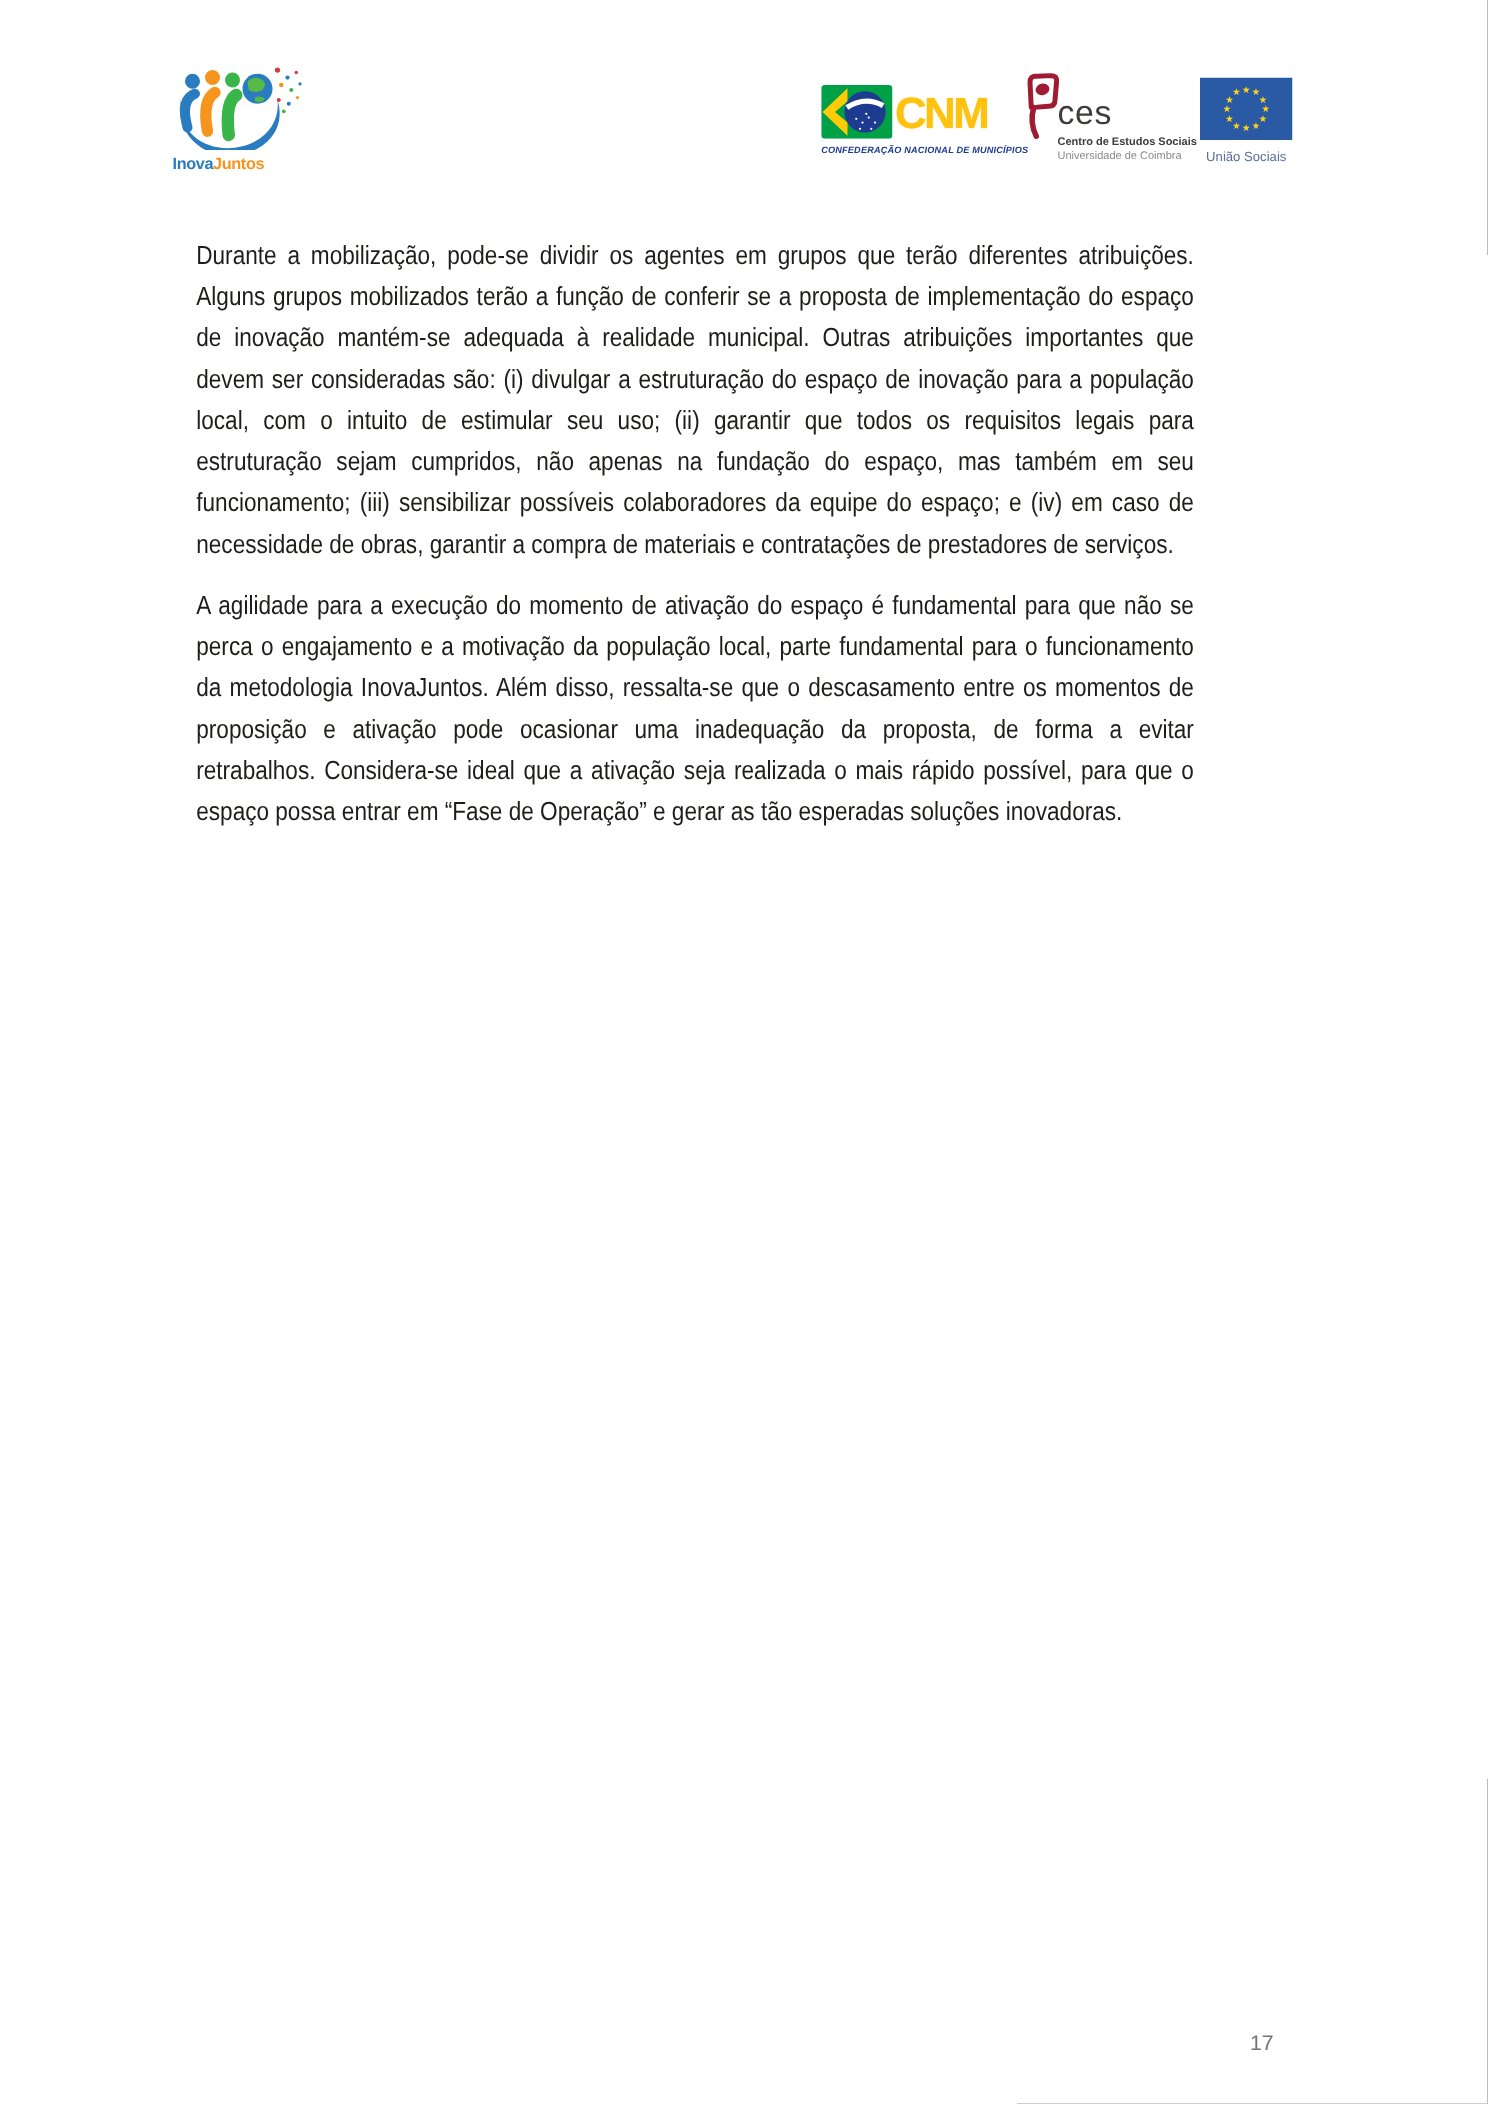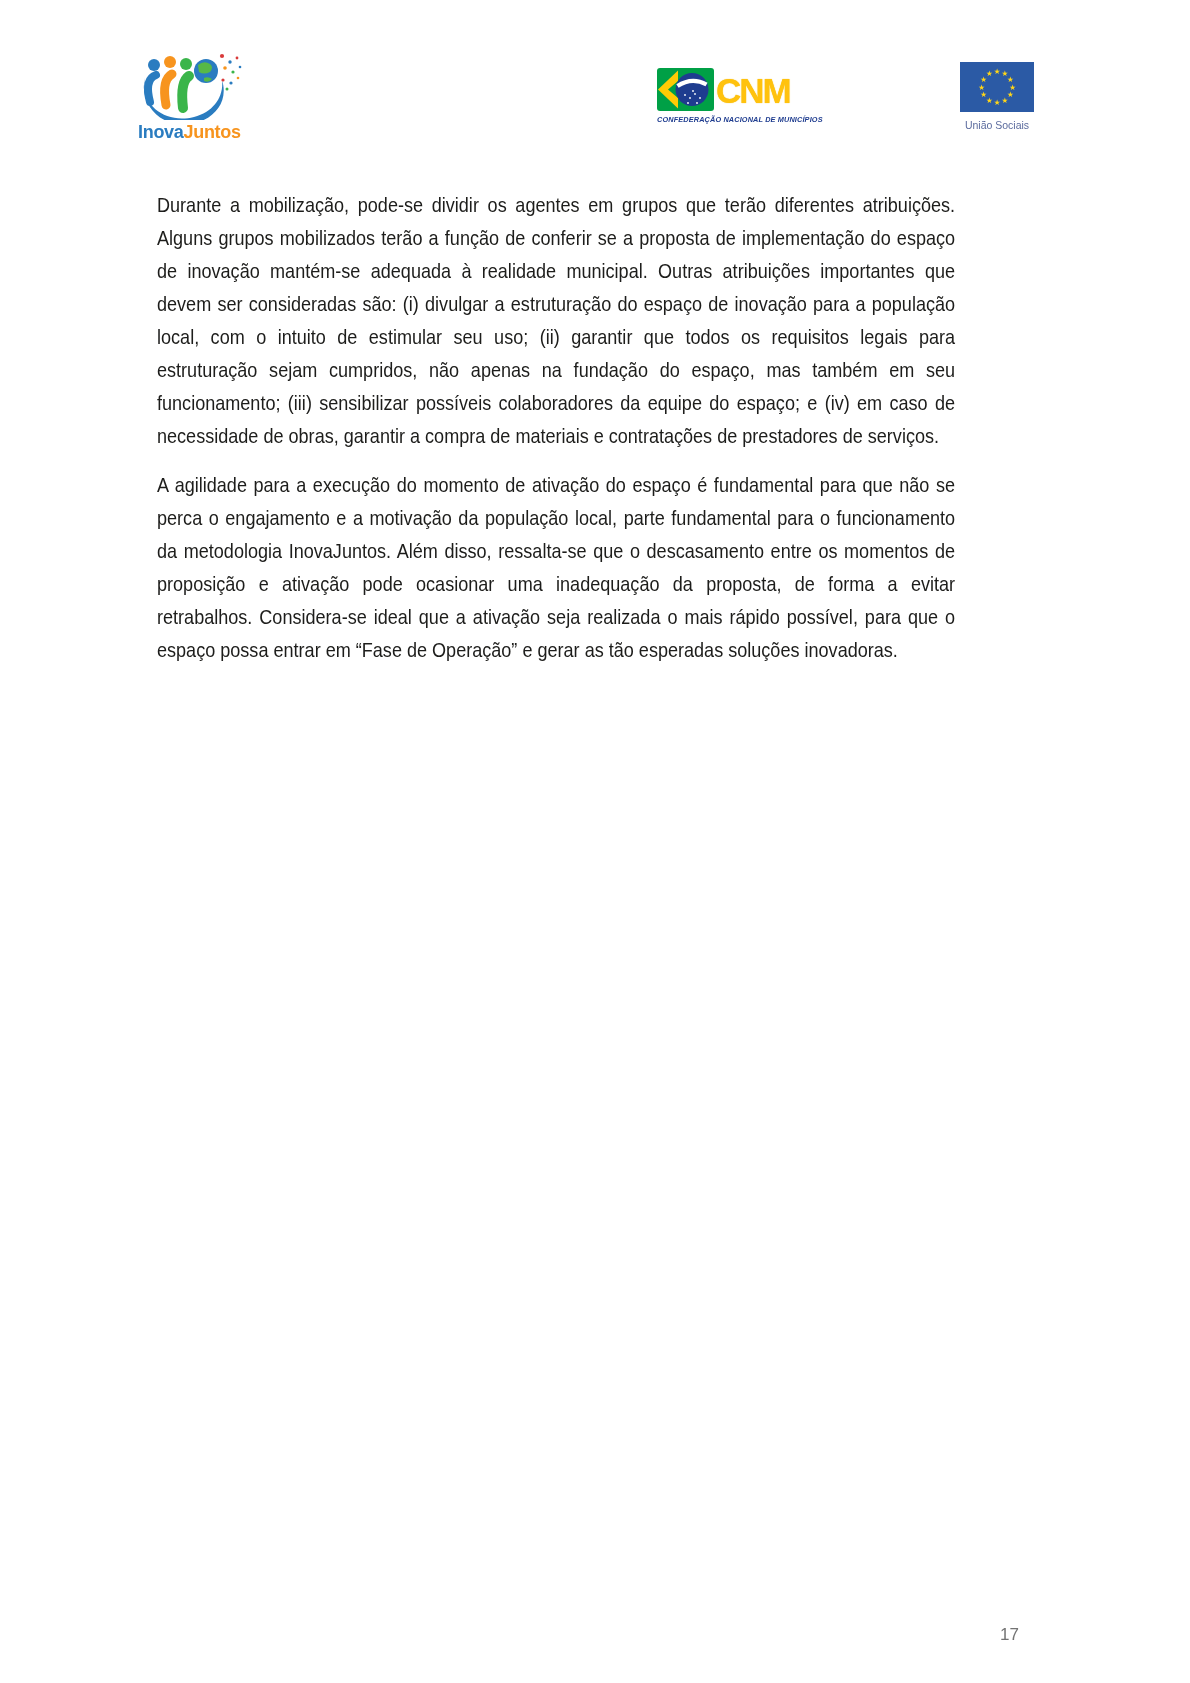--- a/index.html
+++ b/index.html
@@ -12,21 +12,21 @@
     background: #ffffff;
     overflow: hidden;
     font-family: "Liberation Sans", "DejaVu Sans", sans-serif;
   }
 
   
   .logo { position: absolute; }
 
   
   .logo-ij { left: 136px; top: 50px; width: 112px; }
-  .ij-text { font-size: 18px; font-weight: bold; letter-spacing: -0.3px; margin-top: -2px; margin-left: 2px; }
+  .ij-text { font-size: 13px; font-weight: bold; letter-spacing: -0.3px; margin-top: -2px; margin-left: 2px; }
   .ij-text .ij-blue   { color: #2a7cc0; }
   .ij-text .ij-orange { color: #f7941e; }
 
   
   .logo-cnm { left: 657px; top: 68px; width: 136px; }
   .cnm-row { display: flex; align-items: flex-end; }
   .cnm-acronym {
     font-size: 35px; line-height: 40px; font-weight: bold; 
     color: #ffc20e; letter-spacing: -2px; margin-left: 2px;
     text-shadow: 0 0 1px #f2b705;
@@ -125,20 +125,32 @@
         <circle cx="43" cy="30" r="0.9" fill="#ffffff"></circle>
         <circle cx="31" cy="35" r="0.9" fill="#ffffff"></circle>
         <circle cx="40" cy="35" r="0.9" fill="#ffffff"></circle>
         <circle cx="36" cy="23" r="0.9" fill="#ffffff"></circle>
       </svg>
       <div class="cnm-acronym">CNM</div>
     </div>
     <div class="cnm-caption">CONFEDERAÇÃO NACIONAL DE MUNICÍPIOS</div>
   </div>
 
+  <div class="logo logo-ces">
+    <svg class="ces-symbol" width="30" height="58" viewBox="0 0 30 58">
+      <path d="M7,30 L6,10 Q6,4.5 11,5 L23,4.5 Q28,4.5 27.2,10 L26,24 Q26,29 21,29 L12,29.7" fill="none" stroke="#9e1b32" stroke-width="4" stroke-linecap="round" stroke-linejoin="round"></path>
+      <ellipse cx="16" cy="15.5" rx="5.6" ry="4.6" fill="#9e1b32" transform="rotate(-14 16 15.5)"></ellipse>
+      <path d="M9,30 Q5.5,42 11,53" fill="none" stroke="#9e1b32" stroke-width="4.4" stroke-linecap="round"></path>
+    </svg>
+    <div class="ces-col">
+      <div class="ces-acronym">ces</div>
+      <div class="ces-cap1">Centro de Estudos Sociais</div>
+      <div class="ces-cap2">Universidade de Coimbra</div>
+    </div>
+  </div>
 
   <div class="logo logo-eu">
     <svg width="74" height="50" viewBox="0 0 74 50">
       <rect x="0" y="0" width="74" height="50" fill="#2b5aa5"></rect>
       <g fill="#ffd617" font-size="7.5" text-anchor="middle" font-family="DejaVu Sans, sans-serif">
         <text x="37" y="12.2">★</text>
         <text x="44.75" y="14.3">★</text>
         <text x="50.4" y="20">★</text>
         <text x="52.5" y="27.7">★</text>
         <text x="50.4" y="35.4">★</text>

